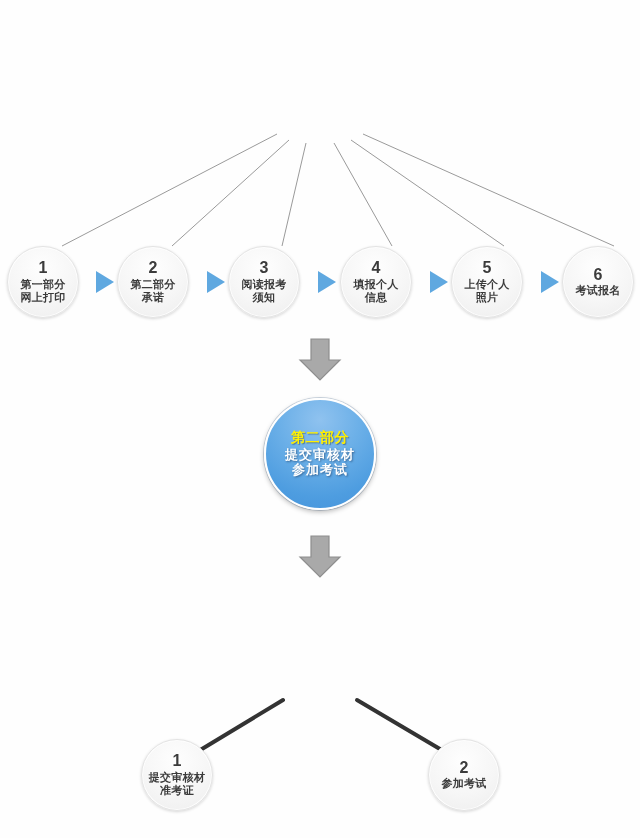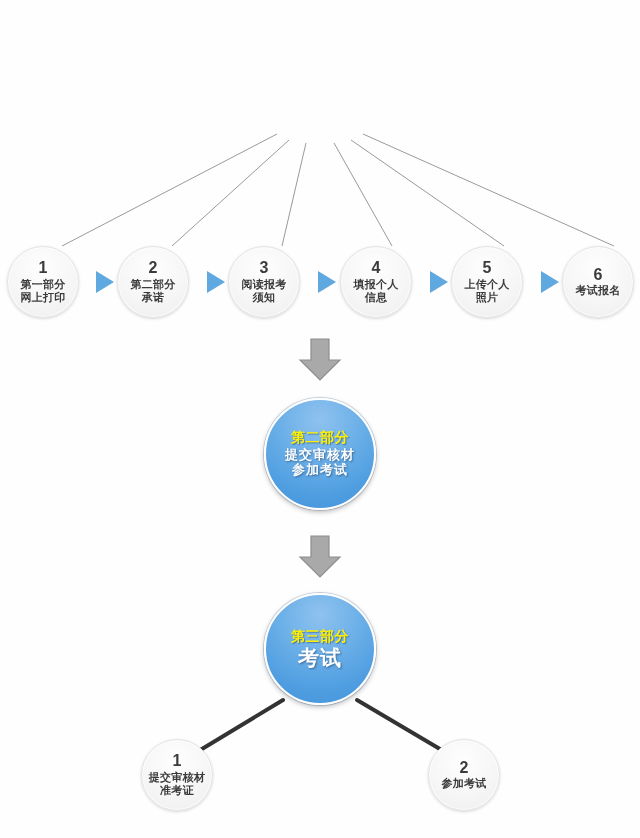--- a/index.html
+++ b/index.html
@@ -192,24 +192,20 @@
   <div class="big-circle" id="part2">
     <div class="sub">第二部分</div>
     <div class="main small">提交审核材</div>
     <div class="main small">参加考试</div>
   </div>
 
   <svg class="down-arrow" style="left:298px; top:535px;" width="44" height="44" viewBox="0 0 44 44">
     <polygon points="13,1 31,1 31,22 42,22 22,42 2,22 13,22" fill="#a9a9a9" stroke="#8e8e8e" stroke-width="1.2"></polygon>
   </svg>
 
-  <div class="big-circle" id="part3">
-    <div class="sub">第三部分</div>
-    <div class="main">考试</div>
-  </div>
 
   <div class="step" id="bstep1">
     <div class="num">1</div>
     <div class="lbl">提交审核材</div>
     <div class="lbl">准考证</div>
   </div>
 
   <div class="step" id="bstep2">
     <div class="num">2</div>
     <div class="lbl">参加考试</div>

